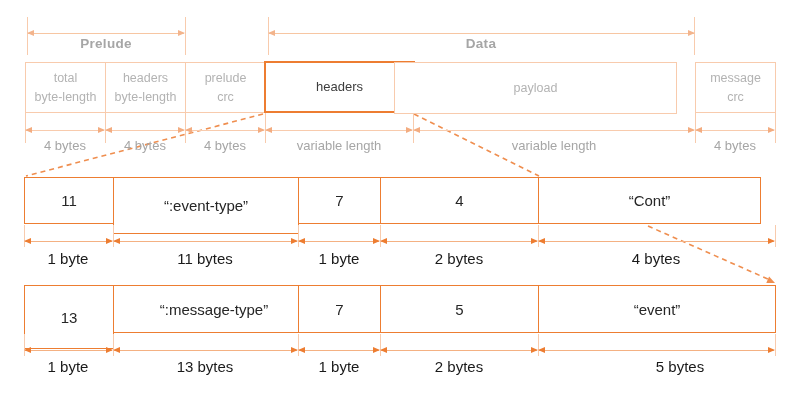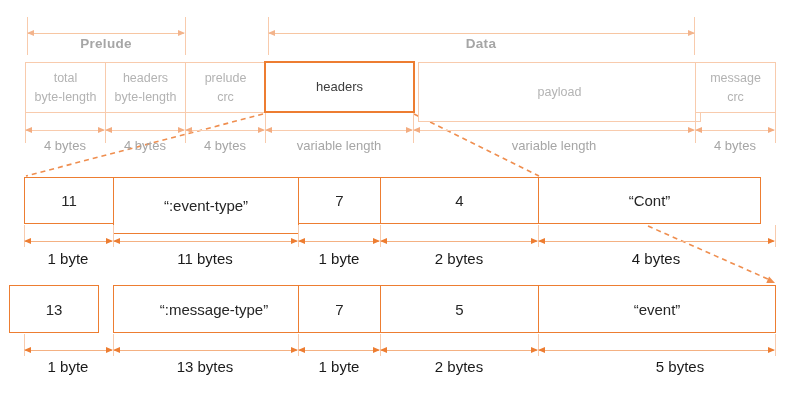--- a/index.html
+++ b/index.html
@@ -60,21 +60,21 @@
 <div class="spanlabel" style="left:56px;top:36px;">Prelude</div>
 <div class="spanlabel" style="left:431px;top:36px;">Data</div>
 
 <div class="fbox" style="left:25px;top:62px;width:81px;height:51px;">total
 byte-length</div>
 <div class="fbox" style="left:105px;top:62px;width:81px;height:51px;">headers
 byte-length</div>
 <div class="fbox" style="left:185px;top:62px;width:81px;height:51px;">prelude
 crc</div>
 <div class="fbox strong" style="left:264px;top:61px;width:151px;height:52px;">headers</div>
-<div class="fbox" style="left:418px;top:62px;width:283px;height:60px;text-align:right;">payload</div>
+<div class="fbox" style="left:394px;top:62px;width:283px;height:52px;text-align:right;">payload</div>
 <div class="fbox" style="left:695px;top:62px;width:81px;height:51px;">message
 crc</div>
 
 <i class="tick" style="left:25px;top:113px;height:30px;"></i>
 <i class="tick" style="left:105px;top:113px;height:30px;"></i>
 <i class="tick" style="left:185px;top:113px;height:30px;"></i>
 <i class="tick" style="left:265px;top:113px;height:30px;"></i>
 <i class="tick" style="left:413px;top:113px;height:30px;"></i>
 <i class="tick" style="left:695px;top:113px;height:30px;"></i>
 <i class="tick" style="left:775px;top:113px;height:30px;"></i>
@@ -114,21 +114,21 @@
   <div class="dim" style="left:539px;top:241px;width:235px;"></div>
 
   <div class="dimlabel" style="left:8px;top:250px;">1 byte</div>
   <div class="dimlabel" style="left:145px;top:250px;">11 bytes</div>
   <div class="dimlabel" style="left:279px;top:250px;">1 byte</div>
   <div class="dimlabel" style="left:399px;top:250px;">2 bytes</div>
   <div class="dimlabel" style="left:596px;top:250px;">4 bytes</div>
 </div>
 
 <div>
-  <div class="hcell" style="left:9px;top:285px;width:90px;height:48px;">13</div>
+  <div class="hcell" style="left:24px;top:285px;width:90px;height:64px;">13</div>
   <div class="hcell" style="left:113px;top:285px;width:186px;height:48px;padding-left:16px;">“:message-type”</div>
   <div class="hcell" style="left:298px;top:285px;width:83px;height:48px;">7</div>
   <div class="hcell" style="left:380px;top:285px;width:159px;height:48px;">5</div>
   <div class="hcell" style="left:538px;top:285px;width:238px;height:48px;">“event”</div>
 
   <i class="tick" style="left:24px;top:334px;height:22px;"></i>
   <i class="tick" style="left:113px;top:334px;height:22px;"></i>
   <i class="tick" style="left:298px;top:334px;height:22px;"></i>
   <i class="tick" style="left:380px;top:334px;height:22px;"></i>
   <i class="tick" style="left:538px;top:334px;height:22px;"></i>

